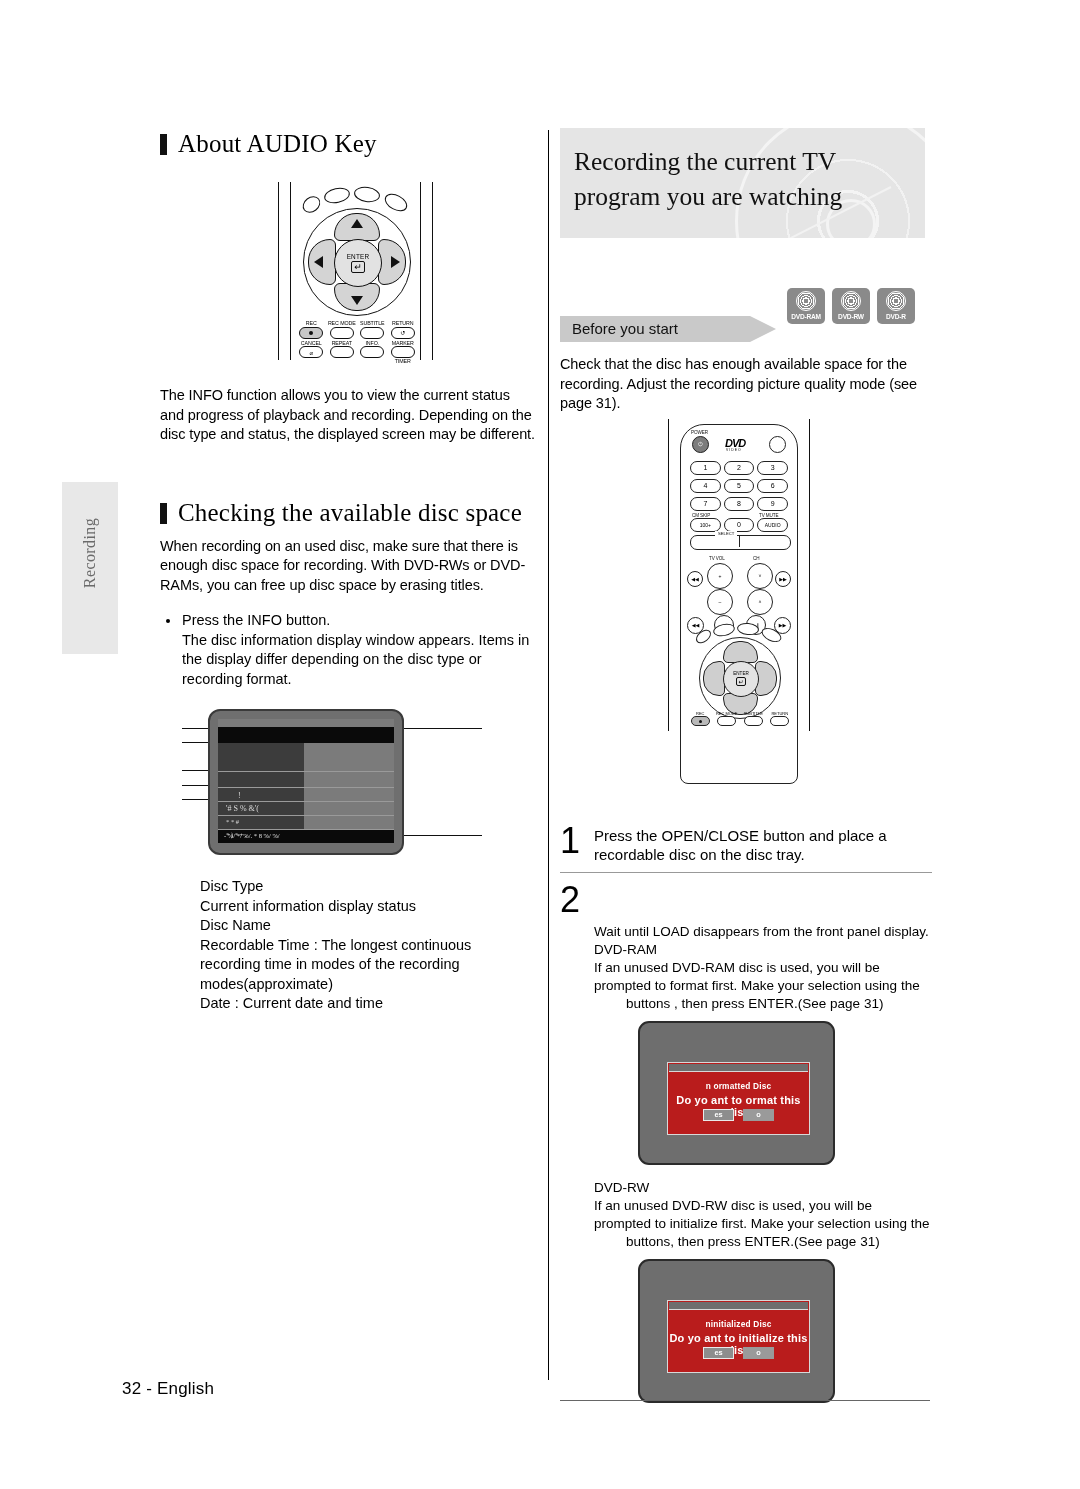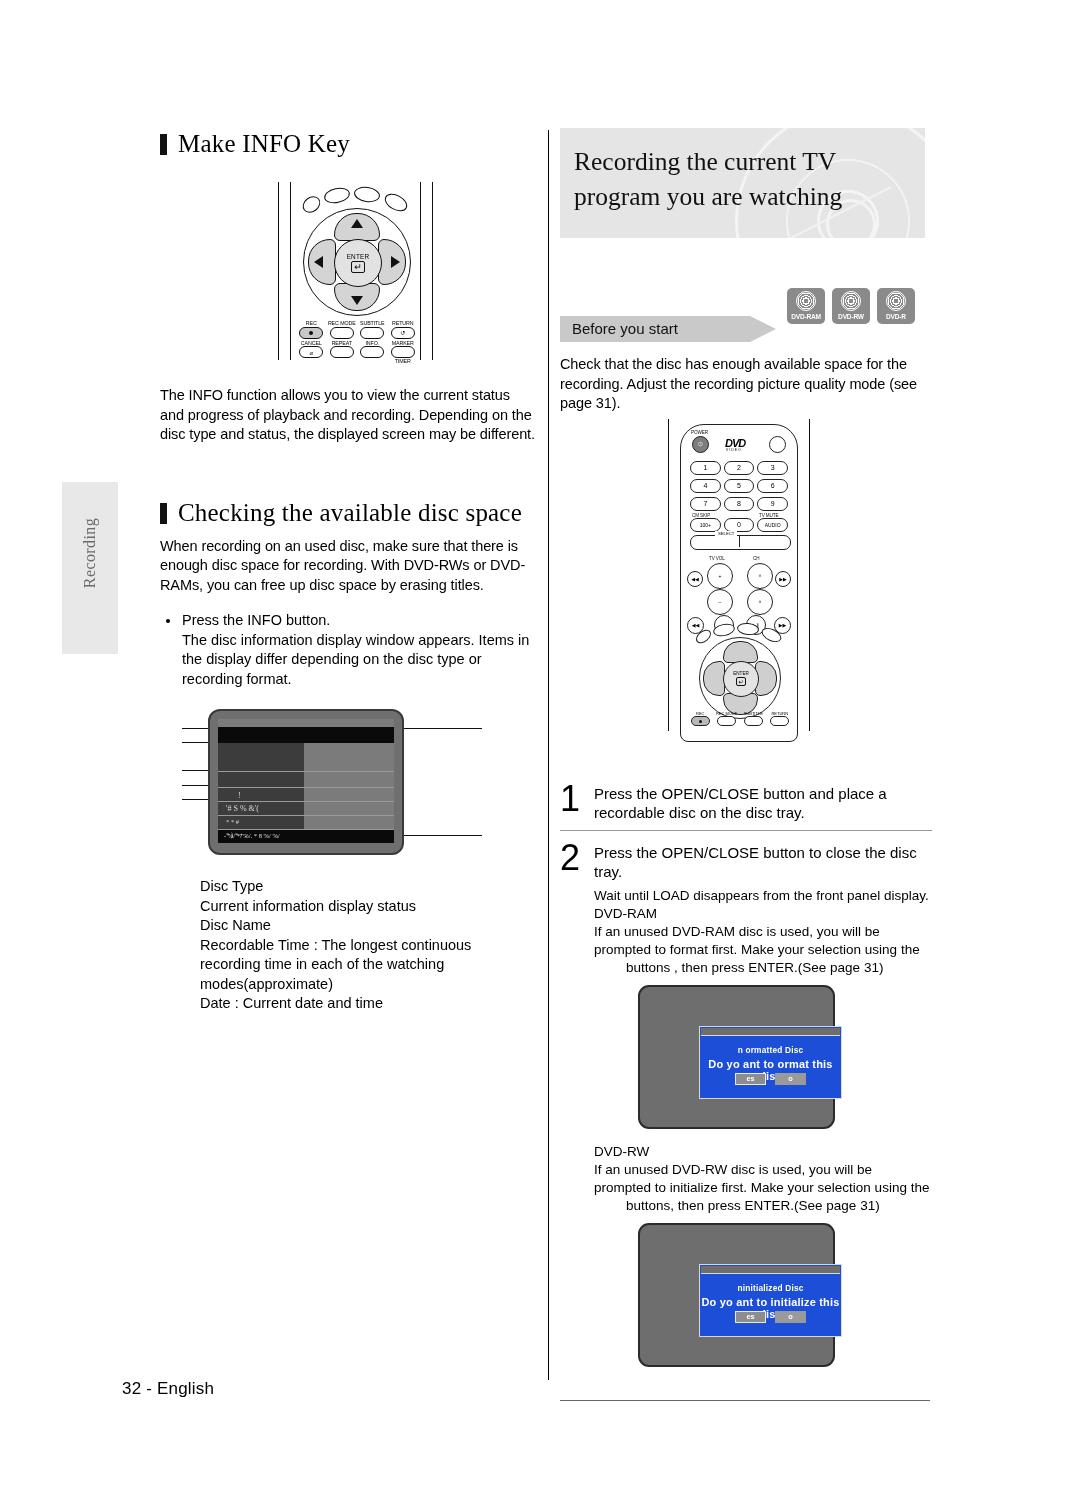--- a/index.html
+++ b/index.html
@@ -271,24 +271,23 @@
     margin: 8px 0 0 78px;
     position: relative;
     box-sizing: border-box;
   }
   .tv-panel {
     position: absolute;
     left: 27px;
     top: 39px;
     width: 143px;
     height: 73px;
-    background: #1d4ed8;
+    background: #b91c1c;
     border: 1.5px solid #d8d8d8;
     box-sizing: border-box;
-    margin-left: 32px;
   }
   .tv-panel-bar {
     position: absolute;
     left: 1px; top: 1px; right: 1px;
     height: 7px;
     background: #6e6e6e;
     border-bottom: 1.5px solid #d8d8d8;
   }
   .tv-line1 {
     position: absolute;
@@ -478,21 +477,21 @@
     font-size: 14.5px;
     line-height: 19.5px;
     margin-top: 12px;
     padding-left: 40px;
   }
 
   
   .remote-big {
     position: relative;
     width: 118px;
-    height: 318px;
+    height: 360px;
     margin: 10px 0 0 120px;
     border: 1.4px solid #222;
     border-radius: 24px 24px 8px 8px;
     background: #fff;
     box-sizing: border-box;
   }
   .rb-rail-l, .rb-rail-r {
     position: absolute; top: -6px; width: 1px; height: 312px; background: #111;
   }
   .rb-rail-l { left: -13px; }
@@ -605,21 +604,21 @@
   <div class="side-tab">
     <div class="side-tab-label">Recording</div>
   </div>
 
   <div class="vdivider"></div>
 
   <div class="col-left">
 
     <h2 class="h-sec">
       <span class="h-bar"></span>
-      <span class="h-text">Make INFO Key</span>
+      <span class="h-text">About AUDIO Key</span>
     </h2>
 
     <div class="remote-small">
       <div class="rs-frame-l"></div>
       <div class="rs-frame-l2"></div>
       <div class="rs-frame-r2"></div>
       <div class="rs-frame-r"></div>
 
       <div class="top-blobs">
         <div class="blob" style="left:2px;  top:11px; width:17px; height:13px; transform:rotate(-38deg);"></div>
@@ -735,21 +734,21 @@
           <div class="iglyph sm" style="left:8px; top:112px; color:#cfcfcf;">*               )  *  +      ,</div>
           <div class="iglyph sm" style="left:6px; top:113px; color:#e4e4e4;">-   %/   */ %/.                       * 8 %/ %/</div>
         </div>
       </div>
     </div>
 
     <div class="label-list">
       <div>Disc Type</div>
       <div>Current information display status</div>
       <div>Disc Name</div>
-      <div>Recordable Time : The longest continuous recording time in each of the watching modes(approximate)</div>
+      <div>Recordable Time : The longest continuous recording time in modes of the recording modes(approximate)</div>
       <div>Date : Current date and time</div>
     </div>
   </div>
 
   <div class="col-right">
 
     <div class="title-band">
       <div class="disc-art"></div>
       <div class="disc-ray"></div>
       <div class="title-band-text">Recording the current TV program you are watching</div>
@@ -869,21 +868,20 @@
     </div>
 
     <div style="margin-top:30px;">
       <div class="step">
         <div class="step-num">1</div>
         <div class="step-body">Press the OPEN/CLOSE button and place a recordable disc on the disc tray.</div>
       </div>
       <div class="rule"></div>
       <div class="step">
         <div class="step-num">2</div>
-        <div class="step-body">Press the OPEN/CLOSE button to close the disc tray.</div>
       </div>
     </div>
 
     <div class="sub-txt" style="margin-top:-2px;">
       <div>Wait until  LOAD  disappears from the front panel display.</div>
       <div>DVD-RAM</div>
       <div>If an unused DVD-RAM disc is used, you will be prompted to format first. Make your selection using the</div>
       <span class="indent">buttons , then press ENTER.(See page 31)</span>
     </div>
 

